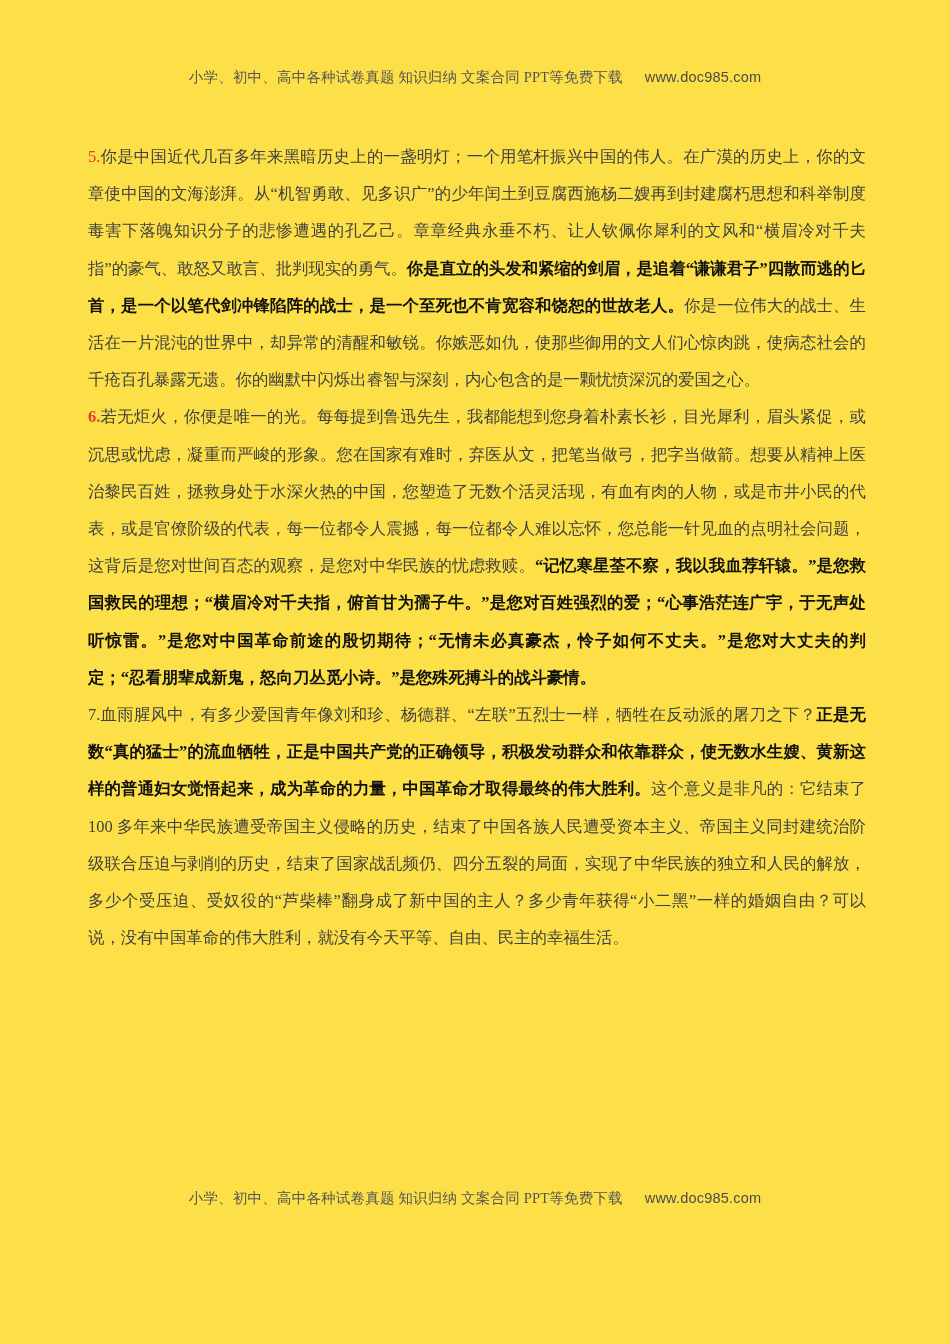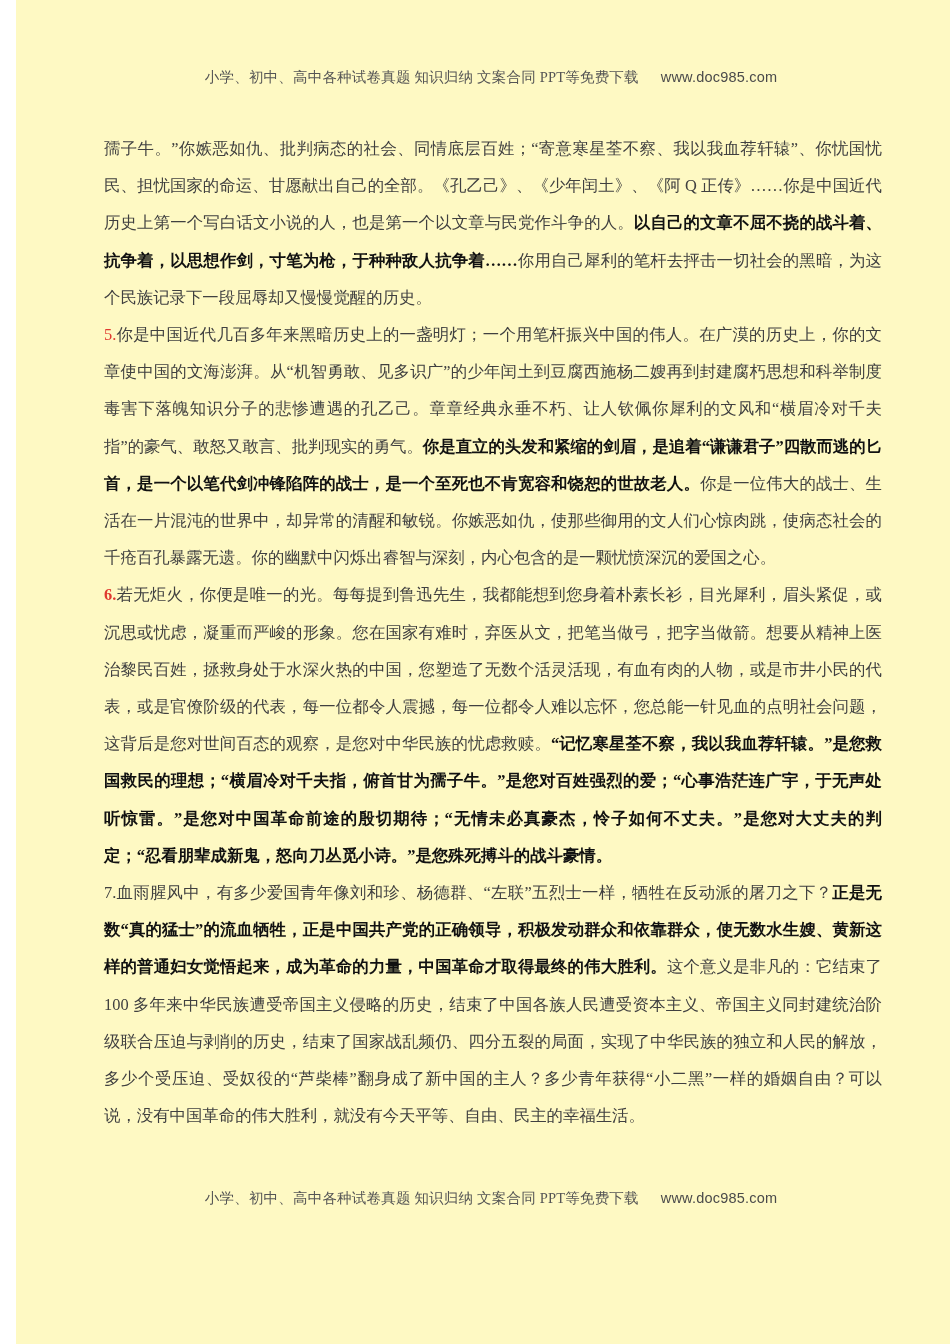--- a/index.html
+++ b/index.html
@@ -12,22 +12,21 @@
     width: 950px;
     height: 1344px;
     position: relative;
     font-family: "Liberation Serif", "DejaVu Serif", serif;
     color: #3a3a3a;
     overflow: hidden;
   }
   .page {
     position: absolute;
     inset: 0;
-    background: #fef9c3;
-    margin-left: 16px;
+    background: #fde047;
   }
   
   .running-head {
     position: absolute;
     left: 0;
     width: 950px;
     text-align: center;
     font-size: 14.5px;
     color: #555555;
     letter-spacing: 0.2px;
@@ -86,21 +85,20 @@
 <body>
 
 <div class="page">
 
   <div class="running-head" id="header-band">
     <span class="rh-cn">小学、初中、高中各种试卷真题 知识归纳 文案合同 PPT等免费下载</span><span class="rh-url">www.doc985.com</span>
   </div>
 
   <div class="content">
 
-    <p class="para"><span>孺子牛。”你嫉恶如仇、批判病态的社会、同情底层百姓；“寄意寒星荃不察、我以我血荐轩辕”、你忧国忧民、担忧国家的命运、甘愿献出自己的全部。《孔乙己》、《少年闰土》、《阿 Q 正传》……你是中国近代历史上第一个写白话文小说的人，也是第一个以文章与民党作斗争的人。</span><b class="bold">以自己的文章不屈不挠的战斗着、抗争着，以思想作剑，寸笔为枪，于种种敌人抗争着……</b><span>你用自己犀利的笔杆去抨击一切社会的黑暗，为这个民族记录下一段屈辱却又慢慢觉醒的历史。</span></p>
 
     <p class="para gap-before"><span class="marker marker-red">5.</span><span>你是中国近代几百多年来黑暗历史上的一盏明灯；一个用笔杆振兴中国的伟人。在广漠的历史上，你的文章使中国的文海澎湃。从“机智勇敢、见多识广”的少年闰土到豆腐西施杨二嫂再到封建腐朽思想和科举制度毒害下落魄知识分子的悲惨遭遇的孔乙己。章章经典永垂不朽、让人钦佩你犀利的文风和“横眉冷对千夫指”的豪气、敢怒又敢言、批判现实的勇气。</span><b class="bold">你是直立的头发和紧缩的剑眉，是追着“谦谦君子”四散而逃的匕首，是一个以笔代剑冲锋陷阵的战士，是一个至死也不肯宽容和饶恕的世故老人。</b><span>你是一位伟大的战士、生活在一片混沌的世界中，却异常的清醒和敏锐。你嫉恶如仇，使那些御用的文人们心惊肉跳，使病态社会的千疮百孔暴露无遗。你的幽默中闪烁出睿智与深刻，内心包含的是一颗忧愤深沉的爱国之心。</span></p>
 
     <p class="para gap-before"><span class="marker marker-red-bold">6.</span><span>若无炬火，你便是唯一的光。每每提到鲁迅先生，我都能想到您身着朴素长衫，目光犀利，眉头紧促，或沉思或忧虑，凝重而严峻的形象。您在国家有难时，弃医从文，把笔当做弓，把字当做箭。想要从精神上医治黎民百姓，拯救身处于水深火热的中国，您塑造了无数个活灵活现，有血有肉的人物，或是市井小民的代表，或是官僚阶级的代表，每一位都令人震撼，每一位都令人难以忘怀，您总能一针见血的点明社会问题，这背后是您对世间百态的观察，是您对中华民族的忧虑救赎。</span><b class="bold">“记忆寒星荃不察，我以我血荐轩辕。”是您救国救民的理想；“横眉冷对千夫指，俯首甘为孺子牛。”是您对百姓强烈的爱；“心事浩茫连广宇，于无声处听惊雷。”是您对中国革命前途的殷切期待；“无情未必真豪杰，怜子如何不丈夫。”是您对大丈夫的判定；“忍看朋辈成新鬼，怒向刀丛觅小诗。”是您殊死搏斗的战斗豪情。</b></p>
 
     <p class="para gap-before"><span class="marker marker-black">7.</span><span>血雨腥风中，有多少爱国青年像刘和珍、杨德群、“左联”五烈士一样，牺牲在反动派的屠刀之下？</span><b class="bold">正是无数“真的猛士”的流血牺牲，正是中国共产党的正确领导，积极发动群众和依靠群众，使无数水生嫂、黄新这样的普通妇女觉悟起来，成为革命的力量，中国革命才取得最终的伟大胜利。</b><span>这个意义是非凡的：它结束了 100 多年来中华民族遭受帝国主义侵略的历史，结束了中国各族人民遭受资本主义、帝国主义同封建统治阶级联合压迫与剥削的历史，结束了国家战乱频仍、四分五裂的局面，实现了中华民族的独立和人民的解放，多少个受压迫、受奴役的“芦柴棒”翻身成了新中国的主人？多少青年获得“小二黑”一样的婚姻自由？可以说，没有中国革命的伟大胜利，就没有今天平等、自由、民主的幸福生活。</span></p>
 
   </div>
 
   <div class="running-head" id="footer-band">

